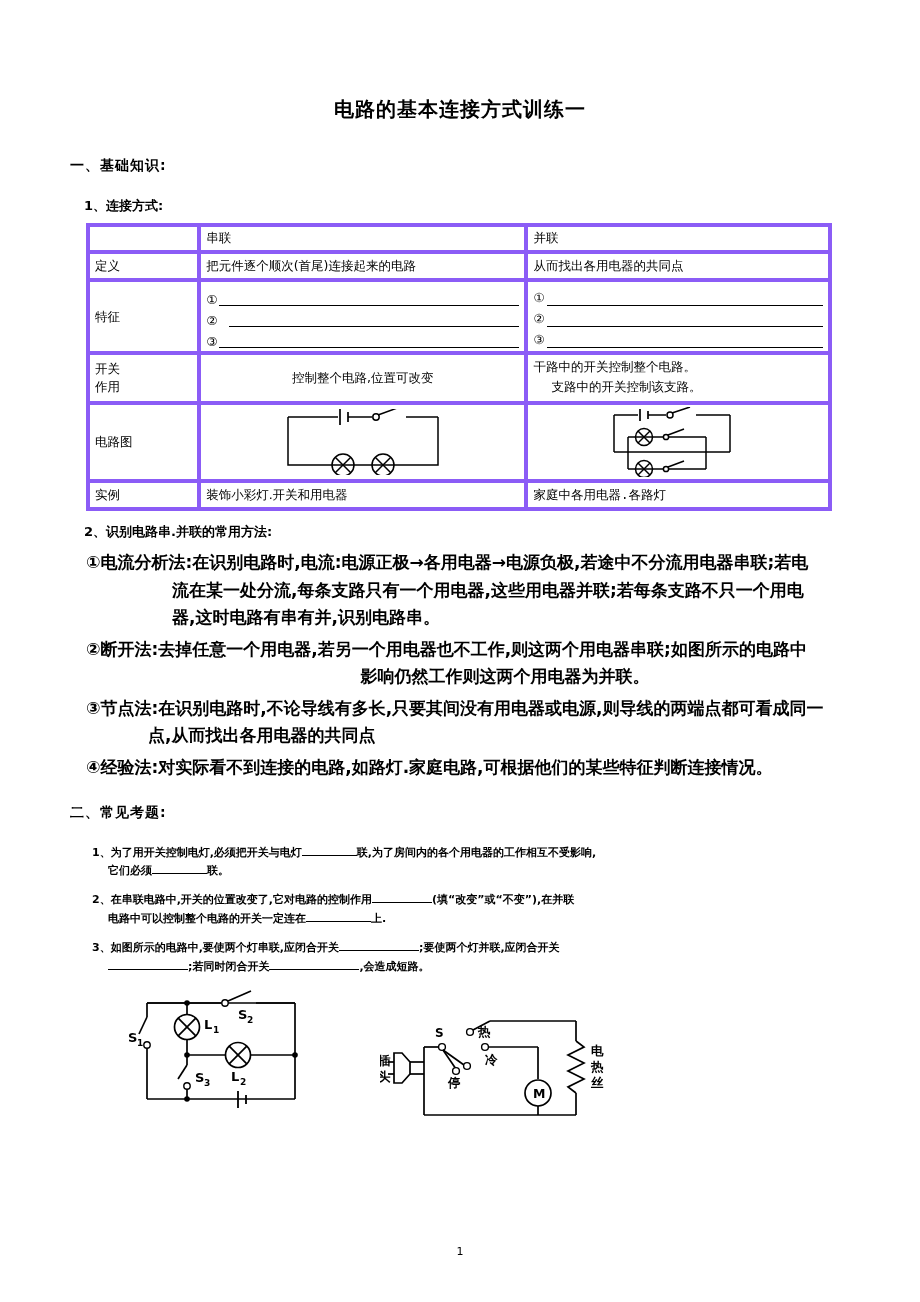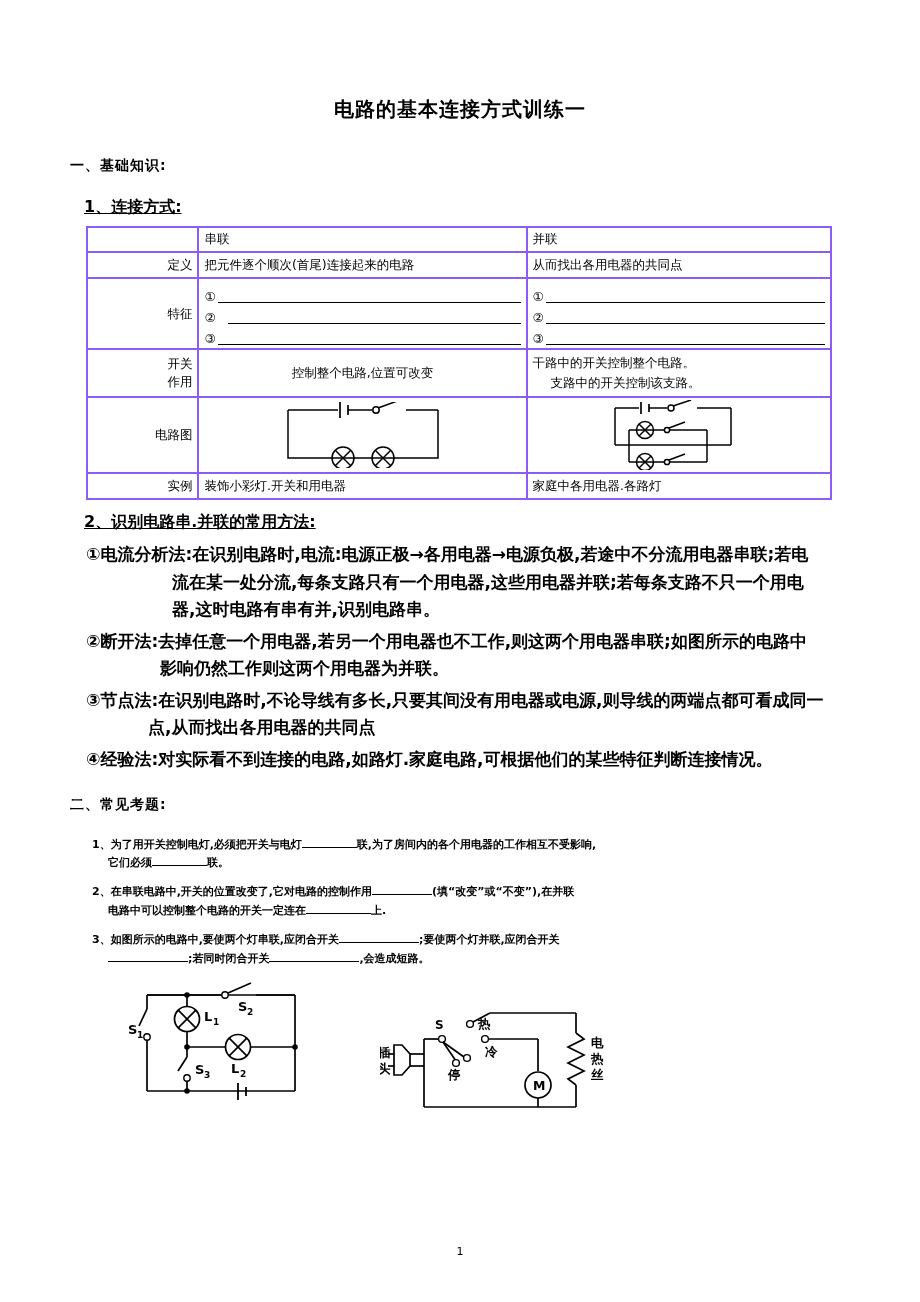--- a/index.html
+++ b/index.html
@@ -26,41 +26,40 @@
     letter-spacing: 1px;
     margin: 24px 0 34px 0;
   }
   .section-heading {
     font-size: 14px;
     font-weight: bold;
     margin: 0 0 22px 0;
     letter-spacing: 1px;
   }
   .sub-line {
-    font-size: 16px;
+    font-size: 13px;
     font-weight: bold;
     margin: 0 0 8px 14px;
-    text-decoration: underline;
   }
   
   table.cmp {
     border-collapse: collapse;
     width: 746px;
     margin: 0 0 0 16px;
     table-layout: fixed;
   }
   table.cmp td {
-    border: 2px solid #8b5cf6;
+    border: 4px solid #8b5cf6;
     font-size: 12.5px;
     padding: 3px 5px;
     vertical-align: middle;
   }
-  td.lbl { width: 108px; text-align: right; line-height: 1.45; }
+  td.lbl { width: 108px; text-align: left; line-height: 1.45; }
   td.colA { width: 318px; }
-  td.colB { width: 295px; }
+  td.colB { width: 295px; font-family: Liberation Mono, monospace; }
   td.hdr { height: 24px; }
   .ctr { text-align: center; }
   .feat-row { line-height: 1.05; }
   .feat-line {
     display: flex;
     align-items: flex-end;
     height: 21px;
     font-size: 12.5px;
   }
   .feat-line .num { margin-right: 2px; }
@@ -78,21 +77,21 @@
     font-weight: bold;
     line-height: 1.62;
     margin: 0 0 4px 0;
     padding-left: 16px;
   }
   .methods-wrap { margin-top: 12px; }
   .method-body {
     display: block;
   }
   .m-ind { padding-left: 86px; display: block; }
-  .m-ind2 { padding-left: 74px; display: block; }
+  .m-ind2 { padding-left: 74px; display: block; text-align: center; }
   .m-ind3 { padding-left: 62px; display: block; }
   
   .q {
     font-size: 11px;
     font-weight: bold;
     line-height: 1.72;
     margin: 0 0 10px 0;
     padding-left: 22px;
   }
   .q .cont { display: block; padding-left: 16px; }

